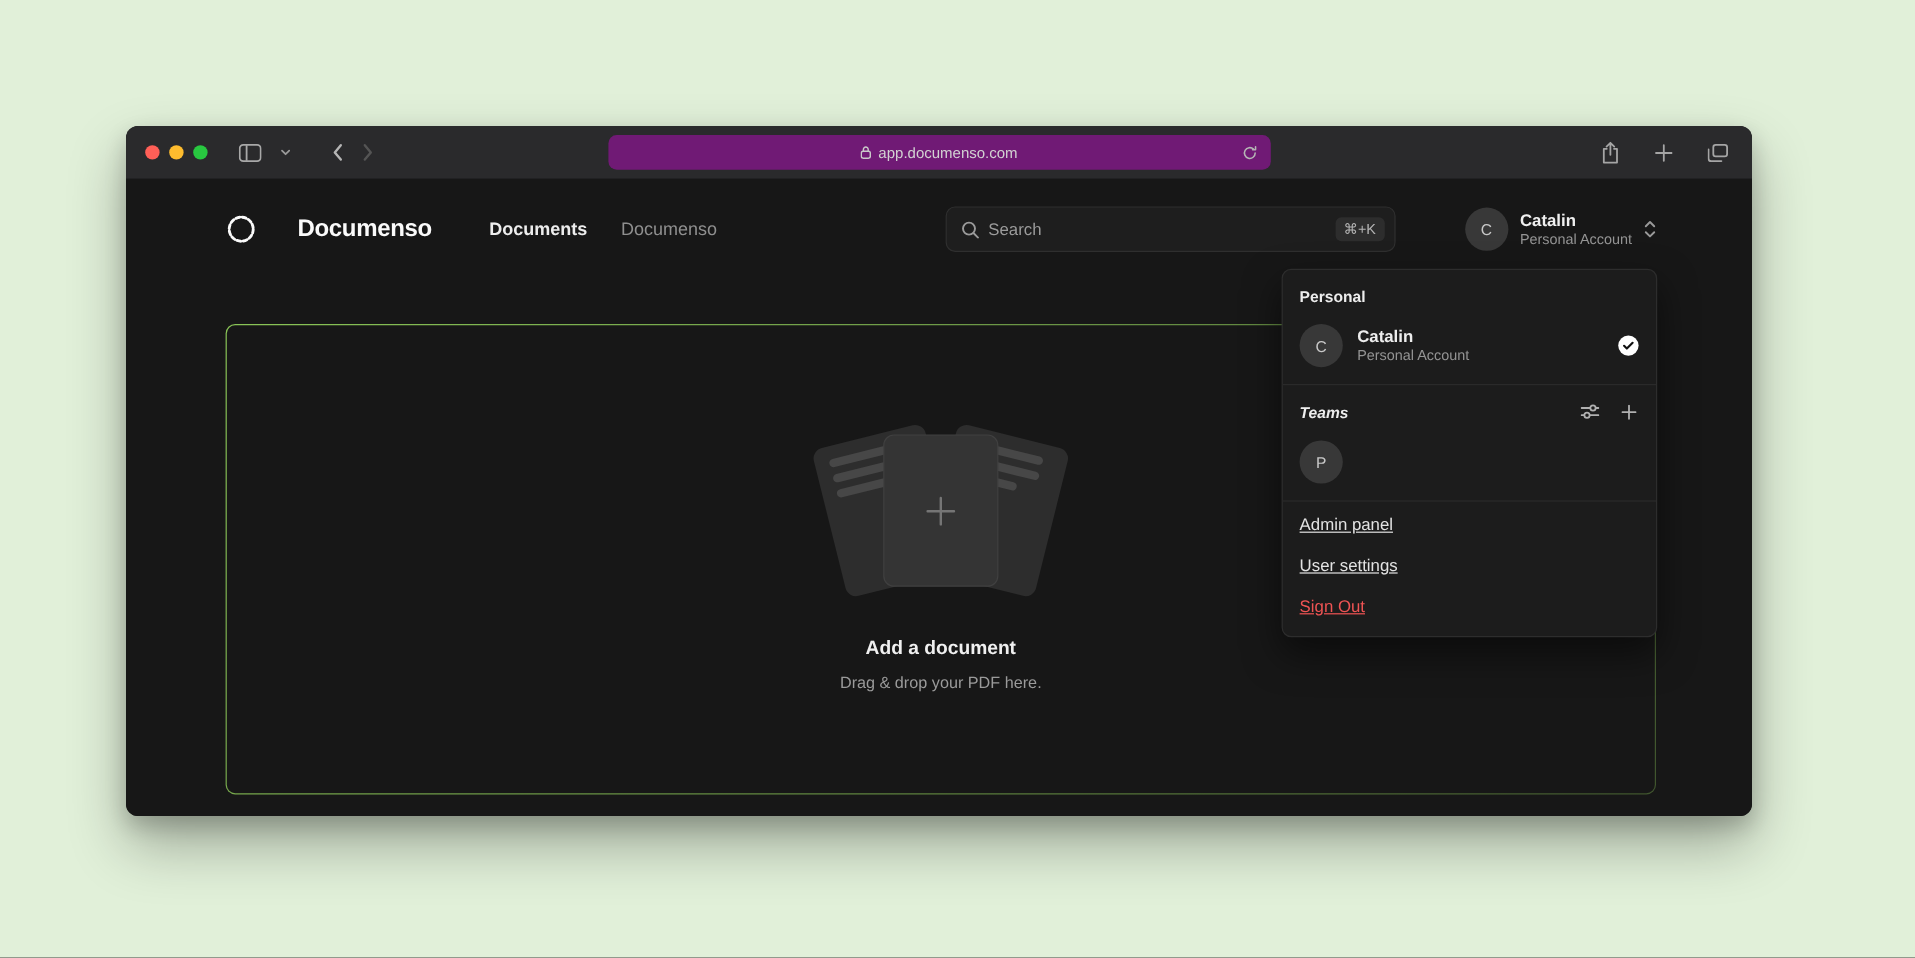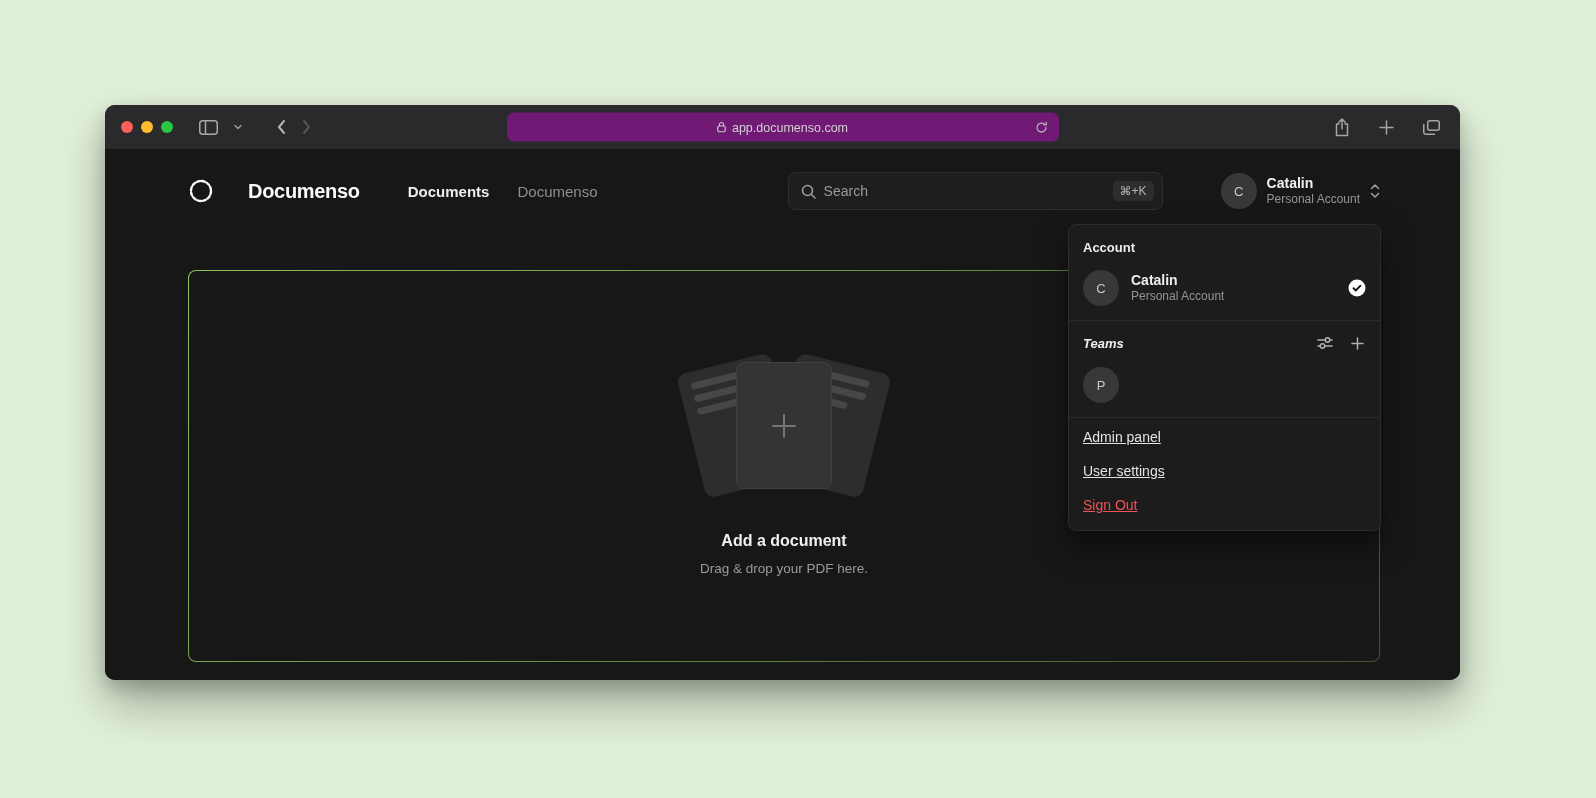--- a/index.html
+++ b/index.html
@@ -202,21 +202,21 @@
           <div class="acc-name">Catalin</div>
           <div class="acc-type">Personal Account</div>
         </span>
         <svg width="10" height="16" viewBox="0 0 10 16">
             <path d="M1.5 5.5L5 2l3.5 3.5M1.5 10.5L5 14l3.5-3.5" fill="none" stroke="#9a9a9a" stroke-width="1.6" stroke-linecap="round" stroke-linejoin="round"></path>
           </svg>
       </div>
     </div>
 
     <div class="menu">
-      <div class="menu-label">Account</div>
+      <div class="menu-label">Personal</div>
       <div class="menu-account">
         <span class="avatar">C</span>
         <span class="texts">
           <div class="m-name">Catalin</div>
           <div class="m-sub">Personal Account</div>
         </span>
         <svg width="18" height="18" viewBox="0 0 18 18">
             <circle cx="9" cy="9" r="8.5" fill="#ffffff"></circle>
             <path d="M5.4 9.2l2.3 2.3 4.8-4.8" fill="none" stroke="#111111" stroke-width="1.8" stroke-linecap="round" stroke-linejoin="round"></path>
           </svg>

